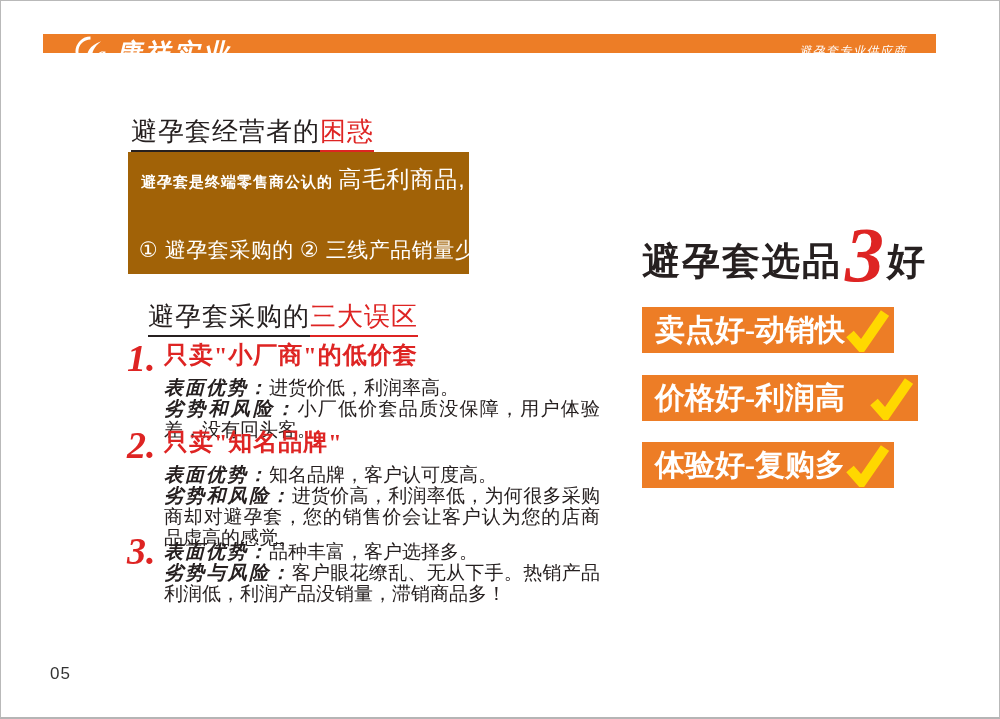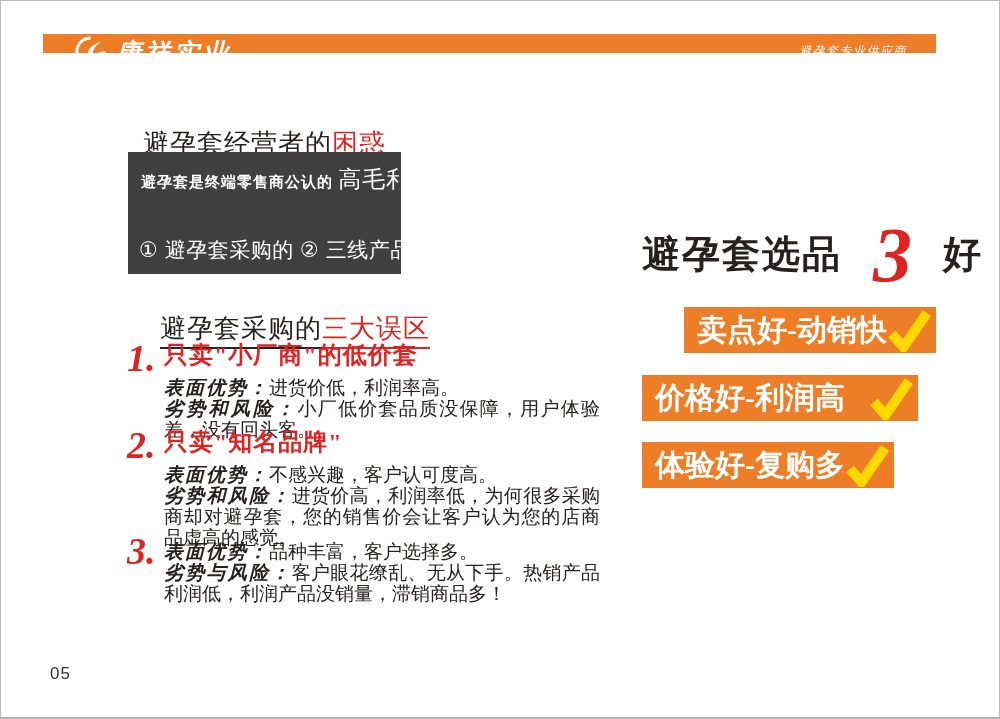--- a/index.html
+++ b/index.html
@@ -10,53 +10,53 @@
     font-family:"Liberation Sans","DejaVu Sans",sans-serif; color:#262020;
   }
 
   
   .header-bar { position:absolute; left:42px; top:33px; width:893px; height:19px; background:#ED7D26;font-style:italic; }
   .logo { position:absolute; left:32px; top:2px; width:31px; height:31px; }
   .brand { position:absolute; left:72px; top:2px; font-size:26px; font-weight:bold; color:#fff; letter-spacing:3px; white-space:nowrap; }
   .tagline { position:absolute; right:29px; top:9px; font-size:12px; color:#fff; letter-spacing:1.5px; white-space:nowrap; }
 
   
-  .title { position:absolute; margin:16px; font-weight:500; font-size:26px; letter-spacing:1px; white-space:nowrap; }
+  .title { position:absolute; margin:4px; font-weight:500; font-size:26px; letter-spacing:1px; white-space:nowrap; }
   .title span { border-bottom:2px solid currentColor; padding-bottom:4px; }
   .t1 { left:126px; top:109px; }
   .t2 { left:143px; top:294px; }
   .red-part { color:#DE2423; }
 
   
-  .obox { position:absolute; left:127px; top:151px; width:273px; height:122px; background:#404040; color:#fff; }
+  .obox { position:absolute; left:127px; top:151px; width:341px; height:122px; background:#a16207; color:#fff; }
   .obox-line { position:absolute; left:13px; white-space:nowrap; }
   .obox-line .small { font-size:15px; font-weight:bold; letter-spacing:1px; }
   .obox-line .big { font-size:23px; letter-spacing:1px; }
   .l1 { top:12px; } .l2 { top:45px; }
   .obox-line3 { position:absolute; left:11px; top:84px; font-size:21px; letter-spacing:0.5px; white-space:nowrap; }
 
   
   .item { position:absolute; left:126px; width:460px; }
   .item1 { top:340px; } .item2 { top:427px; } .item3 { top:533px; }
   .num { position:absolute; left:0; top:-2px; font-family:"Liberation Serif","DejaVu Serif",serif;
          font-style:italic; font-weight:bold; font-size:38px; line-height:1; color:#DE2423; }
   .iheading { margin:0 0 0 37px; font-family:"Liberation Serif","DejaVu Serif",serif; font-weight:bold;
               font-size:24px; line-height:29px; color:#DE2423; letter-spacing:1px; white-space:nowrap; }
   .paras { margin:7px 0 0 37px; width:436px; }
   .para { margin:0; font-size:19px; line-height:21px; color:#262020; text-align:justify; }
   .para .label { font-family:"Liberation Serif","DejaVu Serif",serif; font-style:italic; font-weight:bold; letter-spacing:2px; }
 
   
-  .sel-title { position:absolute; left:641px; top:222px; display:flex; align-items:center; white-space:nowrap;gap:28px; }
+  .sel-title { position:absolute; left:641px; top:222px; display:flex; align-items:flex-end; white-space:nowrap; }
   .sel-title .cn { font-family:"Liberation Serif","DejaVu Serif",serif; font-weight:bold; font-size:38px; letter-spacing:2px; color:#262020; }
   .sel-title .n3 { font-family:"Liberation Serif","DejaVu Serif",serif; font-style:italic; font-weight:bold;
                    font-size:78px; line-height:0.82; color:#DE2423; margin:0 3px; }
 
   .bar { position:absolute; left:641px; width:252px; height:46px; background:#ED7D26; }
-  .bar1 { top:306px;margin-left:42px; } .bar2 { top:374px;padding-left:24px; } .bar3 { top:441px; }
+  .bar1 { top:306px; } .bar2 { top:374px;padding-left:24px; } .bar3 { top:441px; }
   .bar-label { position:absolute; left:13px; top:50%; transform:translateY(-50%);
                font-family:"Liberation Serif","DejaVu Serif",serif; font-weight:bold;
                font-size:30px; color:#fff; white-space:nowrap; }
   .check { position:absolute; right:5px; top:1px; width:44px; height:44px; }
 
   
   .page-num { position:absolute; left:49px; top:663px; font-size:17px; letter-spacing:1px; color:#333; }
 </style>
 </head>
 <body>
@@ -90,21 +90,21 @@
     <div class="paras">
       <p class="para"><span class="label">表面优势：</span><span>进货价低，利润率高。</span></p>
       <p class="para"><span class="label">劣势和风险：</span><span>小厂低价套品质没保障，用户体验差，没有回头客。</span></p>
     </div>
   </div>
 
   <div class="item item2">
     <span class="num">2.</span>
     <h3 class="iheading">只卖"知名品牌"</h3>
     <div class="paras">
-      <p class="para"><span class="label">表面优势：</span><span>不感兴趣，客户认可度高。</span></p>
+      <p class="para"><span class="label">表面优势：</span><span>知名品牌，客户认可度高。</span></p>
       <p class="para"><span class="label">劣势和风险：</span><span>进货价高，利润率低，为何很多采购商却对避孕套，您的销售价会让客户认为您的店商品虚高的感觉。</span></p>
     </div>
   </div>
 
   <div class="item item3">
     <span class="num">3.</span>
     <div class="paras">
       <p class="para"><span class="label">表面优势：</span><span>品种丰富，客户选择多。</span></p>
       <p class="para"><span class="label">劣势与风险：</span><span>客户眼花缭乱、无从下手。热销产品利润低，利润产品没销量，滞销商品多！</span></p>
     </div>

